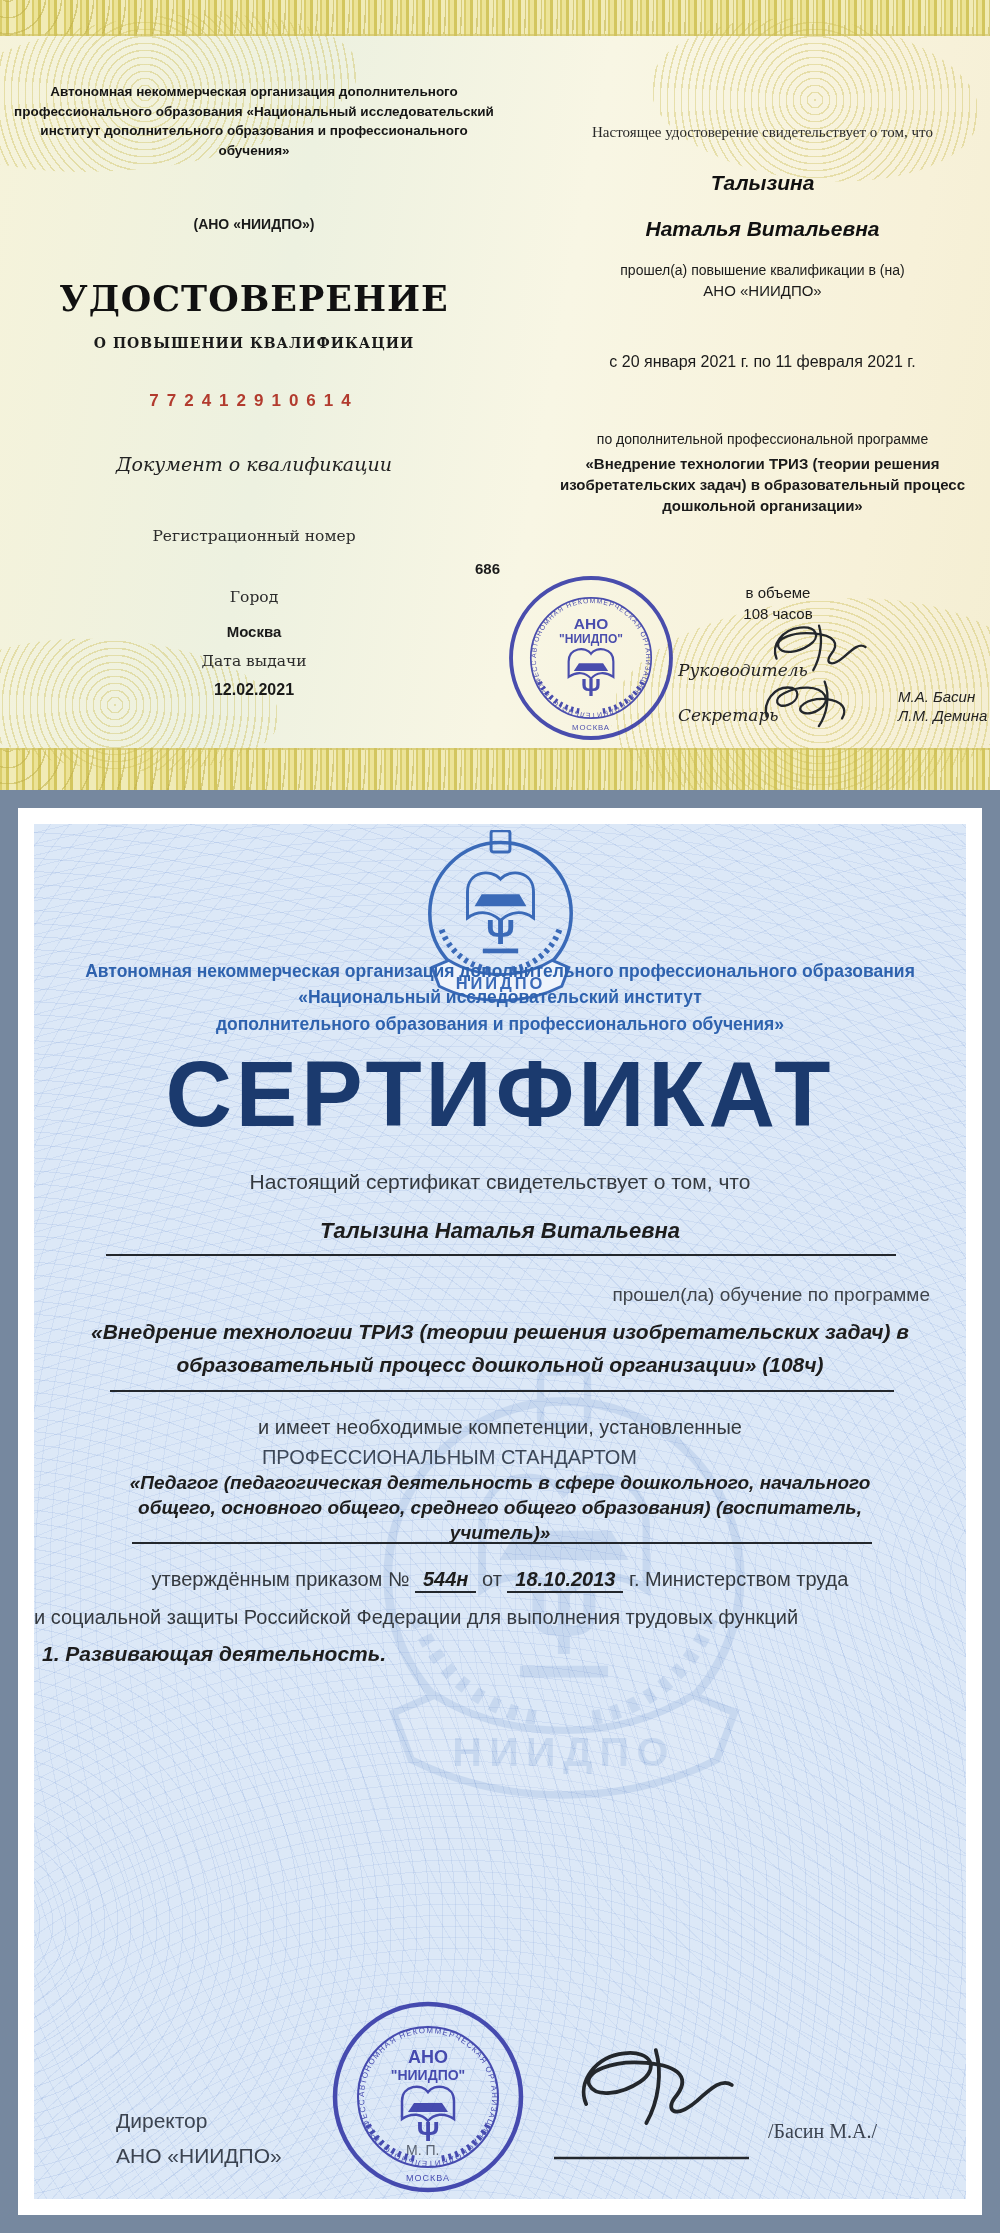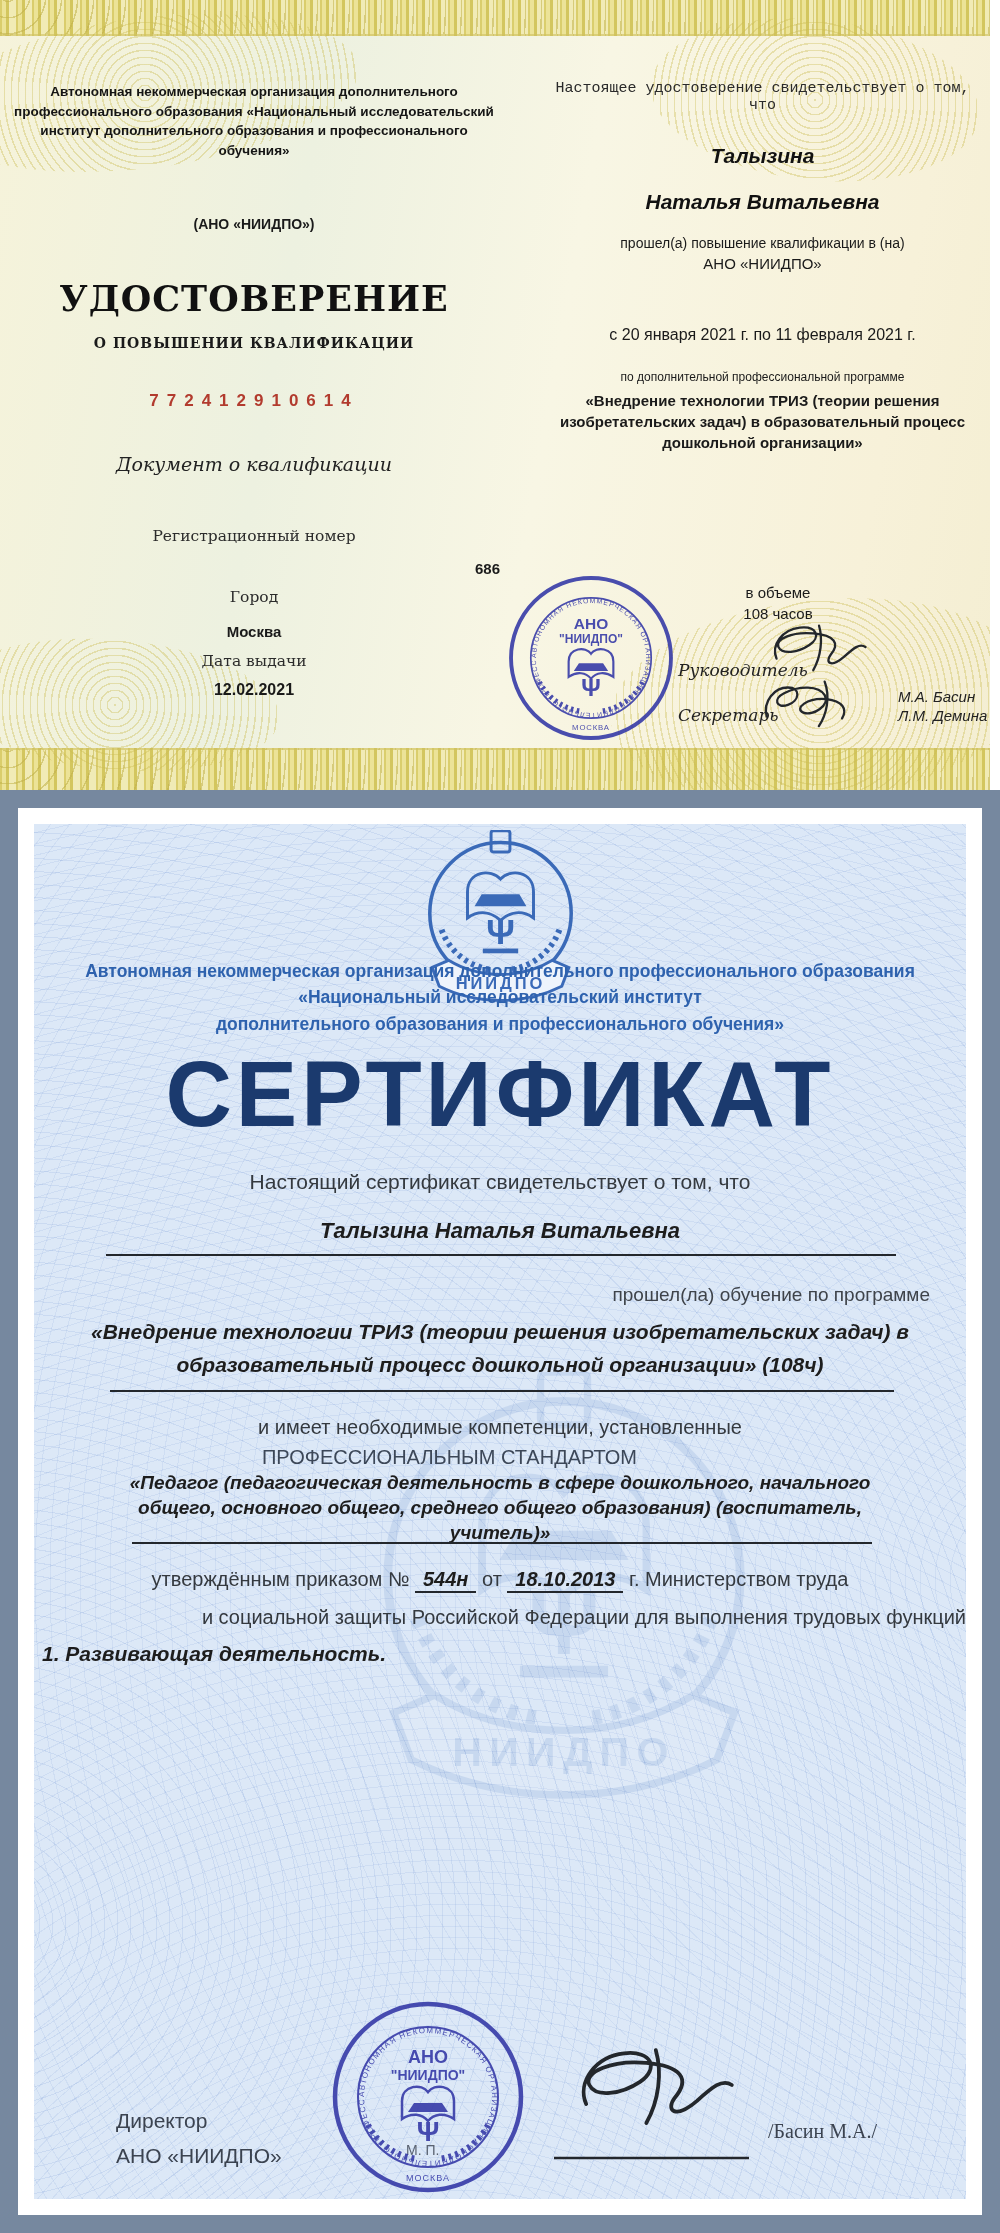--- a/index.html
+++ b/index.html
@@ -35,27 +35,27 @@
   .d1-kind{margin-top:42px;font-family:"DejaVu Serif","Liberation Serif",serif;
            font-style:italic;font-size:19px;color:#222;}
   .d1-reg-label{margin-top:52px;font-family:"DejaVu Serif","Liberation Serif",serif;font-size:15.5px;color:#2b2b2b;}
   .d1-reg-value{margin-top:15px;font-weight:bold;font-size:15px;text-align:right;}
   .d1-city-label{margin-top:11px;font-family:"DejaVu Serif","Liberation Serif",serif;font-size:15.5px;color:#2b2b2b;}
   .d1-city-value{margin-top:17px;font-weight:bold;font-size:15px;}
   .d1-date-label{margin-top:12px;font-family:"DejaVu Serif","Liberation Serif",serif;font-size:15.5px;color:#2b2b2b;}
   .d1-date-value{margin-top:11px;font-weight:bold;font-size:16px;}
 
   .d1-right{position:absolute;left:540px;top:80px;width:445px;text-align:center;}
-  .d1-statement{font-family:Liberation Mono, monospace;font-size:15px;color:#2a2a2a;}
+  .d1-statement{font-family:Liberation Serif, serif;font-size:15px;color:#2a2a2a;margin-top:44px;}
   .d1-holder1{margin-top:30px;font-weight:bold;font-style:italic;font-size:21px;color:#111;}
   .d1-holder2{margin-top:22px;font-weight:bold;font-style:italic;font-size:21px;color:#111;}
   .d1-completed1{margin-top:21px;font-size:14px;}
   .d1-completed2{margin-top:4px;font-size:15px;}
   .d1-period{margin-top:54px;font-size:16px;}
-  .d1-program-label{margin-top:26px;font-size:12px;}
+  .d1-program-label{margin-top:60px;font-size:14px;}
   .d1-program{margin-top:6px;font-weight:bold;font-size:15px;line-height:1.4;padding:0 6px;}
 
   .d1-sign-label{position:absolute;font-family:"DejaVu Serif","Liberation Serif",serif;
                  font-style:italic;font-size:17px;color:#222;}
   .d1-sign-name{position:absolute;font-style:italic;font-size:15px;color:#222;}
   .sig-svg{position:absolute;}
   .seal{position:absolute;opacity:.88;}
 
   
   .doc2{position:absolute;left:0;top:790px;width:1000px;height:1443px;background:#76889f;}
@@ -83,21 +83,21 @@
   .d2-completed{left:0;top:460px;width:896px;text-align:right;font-size:19px;color:#3e434a;}
   .d2-program{left:56px;top:492px;width:820px;text-align:center;font-size:21px;font-weight:bold;
               font-style:italic;line-height:1.55;color:#1d1d1d;}
   .d2-competency{left:0;top:592px;width:932px;text-align:center;font-size:20px;color:#34393f;}
   .d2-standard-label{left:0;top:622px;width:831px;text-align:center;font-size:20px;color:#3c4758;}
   .d2-standard{left:66px;top:646px;width:800px;text-align:center;font-size:19px;font-weight:bold;
                font-style:italic;line-height:1.32;color:#1d1d1d;}
   .d2-order{left:0;top:744px;width:932px;text-align:center;font-size:20px;color:#34393f;}
   .d2-order .u-num{font-weight:bold;font-style:italic;color:#1d1d1d;
                    border-bottom:2px solid #23272c;padding:0 8px 1px 8px;}
-  .d2-order2{left:0;top:782px;width:932px;text-align:right;font-size:20px;color:#34393f;}
+  .d2-order2{left:0;top:782px;width:932px;text-align:left;font-size:20px;color:#34393f;}
   .d2-function{left:8px;top:818px;width:900px;text-align:left;font-size:21px;font-weight:bold;
                font-style:italic;color:#1d1d1d;}
   .d2-director{left:82px;top:1280px;font-size:21px;line-height:1.65;color:#3b4350;}
   .d2-seal{left:294px;top:1173px;width:200px;height:200px;}
   .d2-mp{left:372px;top:1318px;font-size:14px;color:#5a6270;z-index:0;}
   .d2-sig{left:500px;top:1196px;width:250px;height:150px;z-index:2;}
   .d2-director-name{left:734px;top:1296px;font-size:20px;color:#3b4350;font-family:Liberation Serif, serif;}
 </style>
 </head>
 <body>

